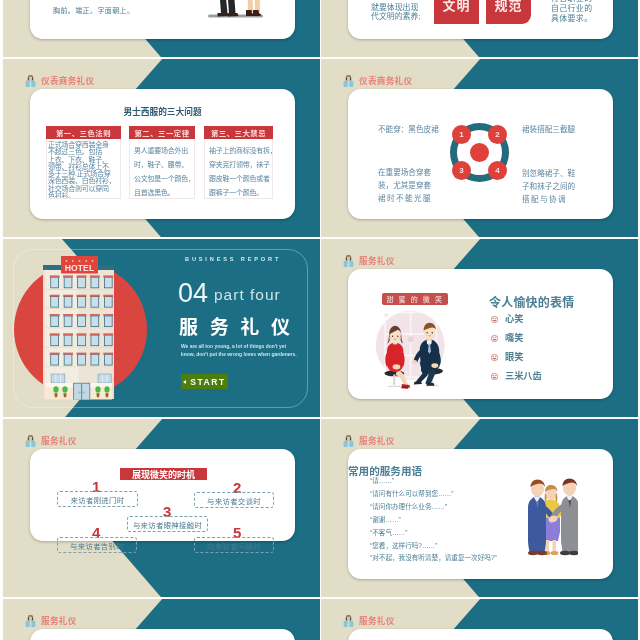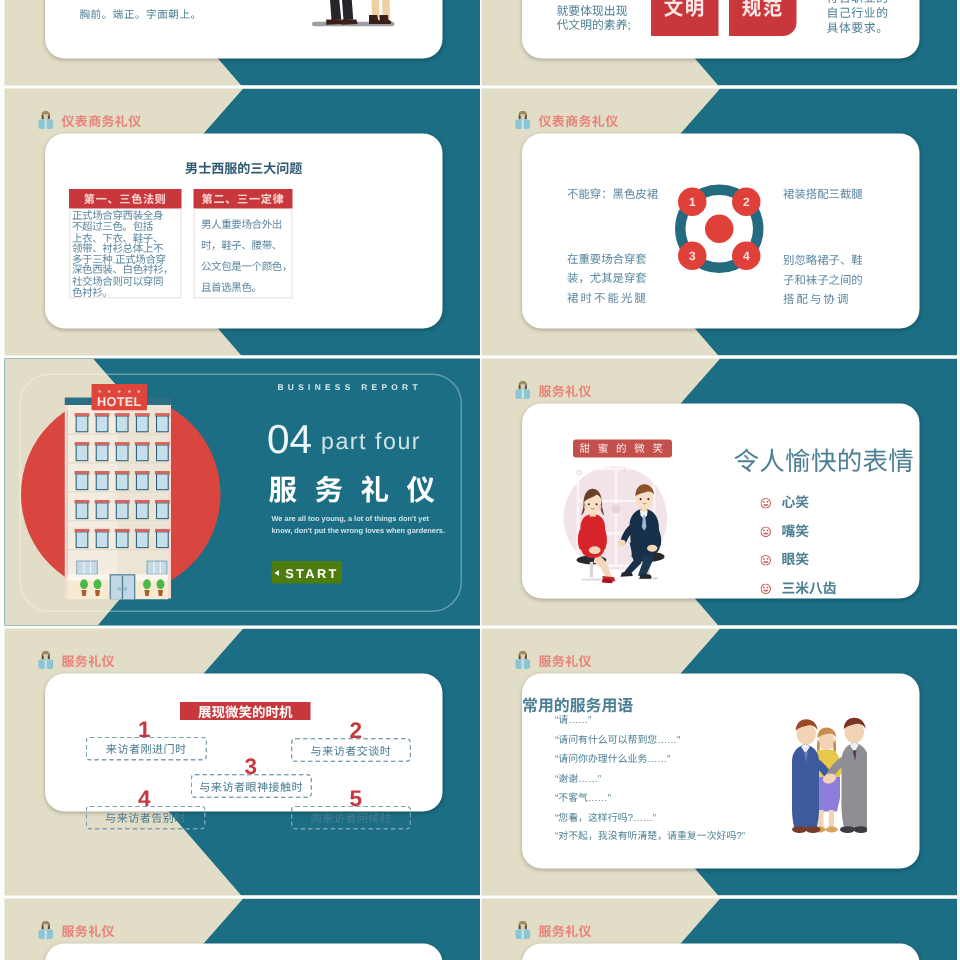--- a/index.html
+++ b/index.html
@@ -62,22 +62,22 @@
   .cnttl{position:absolute;left:176px;top:79px;font-size:19px;color:#fff;font-weight:bold;letter-spacing:3.2px;line-height:1;white-space:nowrap;}
   .secdesc{position:absolute;left:178px;top:104px;font-size:4.95px;line-height:7.8px;color:#cfe3e8;font-weight:bold;white-space:nowrap;}
   .startbtn{position:absolute;left:178px;top:135px;width:47px;height:15px;background:#4d7c0f;
             display:flex;align-items:center;justify-content:center;gap:4px;}
   .sb-ar{width:0;height:0;border-top:2.8px solid transparent;border-bottom:2.8px solid transparent;border-right:3.4px solid #fff;}
   .sb-lbl{color:#fff;font-size:8.5px;font-weight:bold;letter-spacing:1.6px;}
 
   
   .smile-badge{position:absolute;left:34px;top:24px;width:66px;height:12px;background:#c4504e;color:#fce9e7;
                border-radius:2px;font-size:7px;display:flex;align-items:center;justify-content:center;letter-spacing:1.6px;}
-  .r3r-title{position:absolute;left:141px;top:24px;font-size:17px;color:#4b7f94;font-weight:normal;white-space:nowrap;letter-spacing:0.2px;}
-  .r3r-list{position:absolute;left:143px;top:40px;margin:16px;padding:0;list-style:none;}
+  .r3r-title{position:absolute;left:141px;top:24px;font-size:12px;color:#4b7f94;font-weight:bold;white-space:nowrap;letter-spacing:0.2px;}
+  .r3r-list{position:absolute;left:143px;top:40px;margin:0;padding:0;list-style:none;}
   .r3r-list li{display:flex;align-items:center;gap:7px;height:18.9px;font-size:9.2px;color:#4b7f94;font-weight:bold;}
   .smico{width:7px;height:7px;flex:0 0 7px;display:inline-block;position:relative;}
   .couple{position:absolute;left:20px;top:40px;width:100px;height:82px;}
 
   
   .r4l-title{position:absolute;left:90px;top:19px;width:87px;height:12px;background:#c8373c;color:#fff;
              font-size:9px;font-weight:bold;display:flex;align-items:center;justify-content:center;}
   .stepnum{position:absolute;font-size:15px;color:#c8373c;font-weight:bold;line-height:1;}
   .stepbox{position:absolute;border:1px dashed #7e9fae;border-radius:3px;color:#4a7b91;font-size:7.4px;
            display:flex;align-items:center;justify-content:center;height:16px;letter-spacing:.3px;}
@@ -161,20 +161,29 @@
           <div class="colhead">第一、三色法则</div>
           <div class="colbody sq">
               <div class="">正式场合穿西装全身</div>
               <div class="">不超过三色。包括</div>
               <div class="">上衣、下衣、鞋子、</div>
               <div class="">领带、衬衫总体上不</div>
               <div class="">多于三种.正式场合穿</div>
               <div class="">深色西装、白色衬衫，</div>
               <div class="">社交场合则可以穿同</div>
               <div class="">色衬衫。</div>
+            </div>
+        </div>
+        <div class="colbox" style="left:174px;width:69px;">
+          <div class="colhead">第三、三大禁忌</div>
+          <div class="colbody">
+              <div class="">袖子上的商标没有拆，</div>
+              <div class="">穿夹克打领带，袜子</div>
+              <div class="">跟皮鞋一个颜色或者</div>
+              <div class="">跟裤子一个颜色。</div>
             </div>
         </div>
       </div>
     </div>
   </div>
 
   <div class="slide" style="left:321px;top:59px;">
     <div class="tealshape"></div>
     <div class="hdr" style="left:22px;top:14px;">
       <span class="ico"><svg viewBox="0 0 22 26" width="11" height="13">

